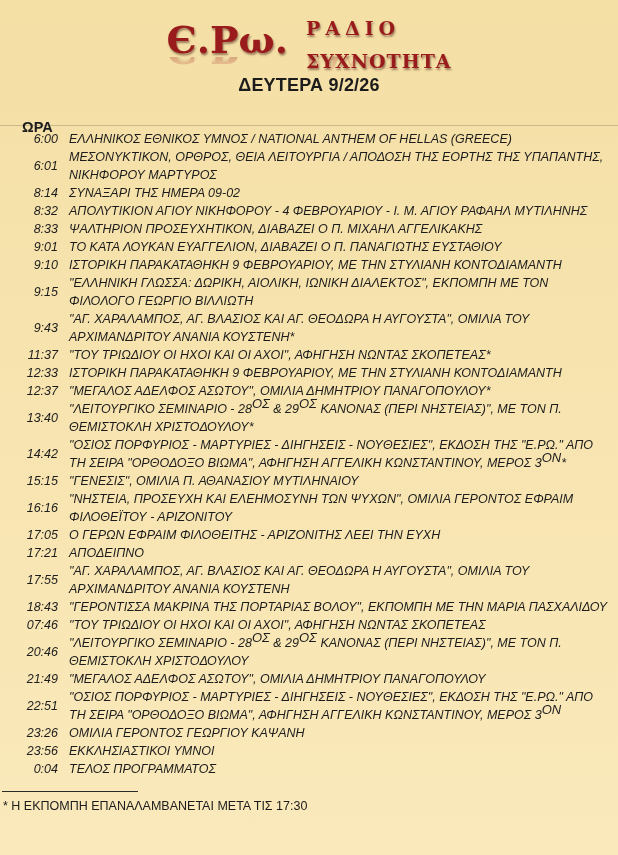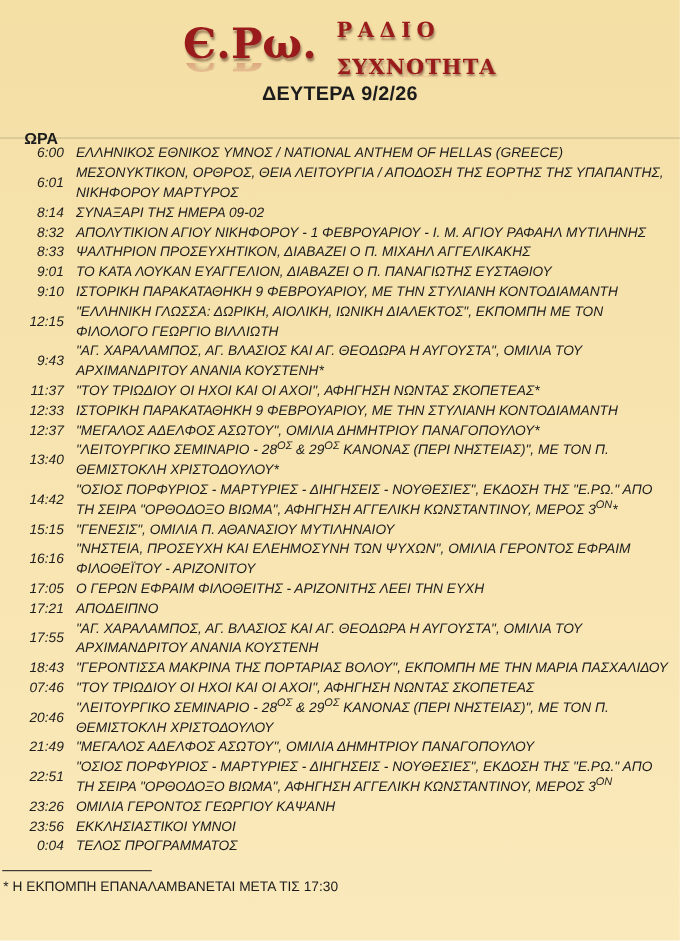--- a/index.html
+++ b/index.html
@@ -39,21 +39,21 @@
   .time-header{position:absolute;left:22px;top:16px;font-size:14.5px;font-weight:bold;}
   .program-header{text-align:center;font-size:14.5px;font-weight:bold;}
   .header-hairline{border-bottom:1px solid var(--hairline);margin-top:2px;}
   .schedule{padding-top:4px;}
   .row{display:flex;align-items:center;font-style:italic;}
   .row-time{
     flex:0 0 58px;text-align:right;font-size:12.5px;line-height:18px;
     padding-right:0;white-space:nowrap;
   }
   .row-title{flex:1;font-size:12.5px;line-height:18px;padding-left:11px;padding-right:10px;}
-  .row-title sup{font-size:10px;line-height:0;vertical-align:super;}
+  .row-title sup{font-size:13px;line-height:0;vertical-align:super;}
   .footer{margin-top:13px;}
   .footer-divider{width:136px;border-top:1px solid var(--divider);margin-left:2px;}
   .footer-note{font-size:12.5px;line-height:18px;padding-left:3px;padding-top:5px;}
 </style>
 </head>
 <body>
 
 <div>
 
   <div class="logo-area">
@@ -93,40 +93,40 @@
       <span class="row-title">ΜΕΣΟΝΥΚΤΙΚΟΝ, ΟΡΘΡΟΣ, ΘΕΙΑ ΛΕΙΤΟΥΡΓΙΑ /  ΑΠΟΔΟΣΗ ΤΗΣ ΕΟΡΤΗΣ ΤΗΣ ΥΠΑΠΑΝΤΗΣ, ΝΙΚΗΦΟΡΟΥ ΜΑΡΤΥΡΟΣ</span>
     </div>
 
     <div class="row">
       <span class="row-time">8:14</span>
       <span class="row-title">ΣΥΝΑΞΑΡΙ ΤΗΣ ΗΜΕΡΑ 09-02</span>
     </div>
 
     <div class="row">
       <span class="row-time">8:32</span>
-      <span class="row-title">ΑΠΟΛΥΤΙΚΙΟΝ ΑΓΙΟΥ ΝΙΚΗΦΟΡΟΥ - 1 ΦΕΒΡΟΥΑΡΙΟΥ - Ι. Μ. ΑΓΙΟΥ ΡΑΦΑΗΛ ΜΥΤΙΛΗΝΗΣ</span>
+      <span class="row-title">ΑΠΟΛΥΤΙΚΙΟΝ ΑΓΙΟΥ ΝΙΚΗΦΟΡΟΥ - 4 ΦΕΒΡΟΥΑΡΙΟΥ - Ι. Μ. ΑΓΙΟΥ ΡΑΦΑΗΛ ΜΥΤΙΛΗΝΗΣ</span>
     </div>
 
     <div class="row">
       <span class="row-time">8:33</span>
       <span class="row-title">ΨΑΛΤΗΡΙΟΝ ΠΡΟΣΕΥΧΗΤΙΚΟΝ, ΔΙΑΒΑΖΕΙ Ο Π. ΜΙΧΑΗΛ ΑΓΓΕΛΙΚΑΚΗΣ</span>
     </div>
 
     <div class="row">
       <span class="row-time">9:01</span>
       <span class="row-title">ΤΟ ΚΑΤΑ ΛΟΥΚΑΝ ΕΥΑΓΓΕΛΙΟΝ, ΔΙΑΒΑΖΕΙ Ο Π. ΠΑΝΑΓΙΩΤΗΣ ΕΥΣΤΑΘΙΟΥ</span>
     </div>
 
     <div class="row">
       <span class="row-time">9:10</span>
       <span class="row-title">ΙΣΤΟΡΙΚΗ ΠΑΡΑΚΑΤΑΘΗΚΗ 9 ΦΕΒΡΟΥΑΡΙΟΥ, ΜΕ ΤΗΝ ΣΤΥΛΙΑΝΗ ΚΟΝΤΟΔΙΑΜΑΝΤΗ</span>
     </div>
 
     <div class="row">
-      <span class="row-time">12:15</span>
+      <span class="row-time">9:15</span>
       <span class="row-title">"ΕΛΛΗΝΙΚΗ ΓΛΩΣΣΑ: ΔΩΡΙΚΗ, ΑΙΟΛΙΚΗ, ΙΩΝΙΚΗ ΔΙΑΛΕΚΤΟΣ", ΕΚΠΟΜΠΗ ΜΕ ΤΟΝ ΦΙΛΟΛΟΓΟ ΓΕΩΡΓΙΟ ΒΙΛΛΙΩΤΗ</span>
     </div>
 
     <div class="row">
       <span class="row-time">9:43</span>
       <span class="row-title">"ΑΓ. ΧΑΡΑΛΑΜΠΟΣ, ΑΓ. ΒΛΑΣΙΟΣ ΚΑΙ ΑΓ. ΘΕΟΔΩΡΑ Η ΑΥΓΟΥΣΤΑ", ΟΜΙΛΙΑ ΤΟΥ ΑΡΧΙΜΑΝΔΡΙΤΟΥ ΑΝΑΝΙΑ ΚΟΥΣΤΕΝΗ*</span>
     </div>
 
 
     <div class="row">

